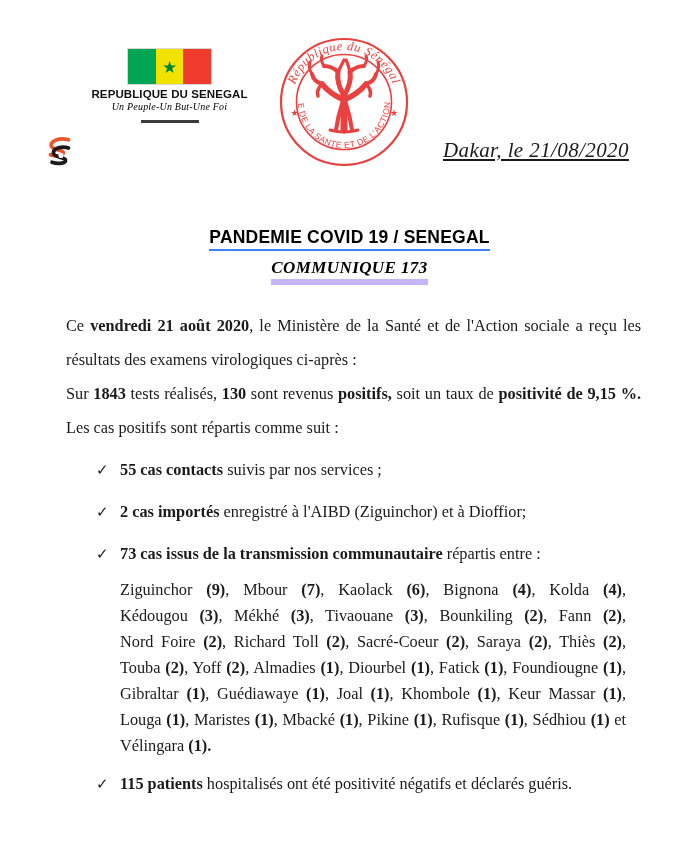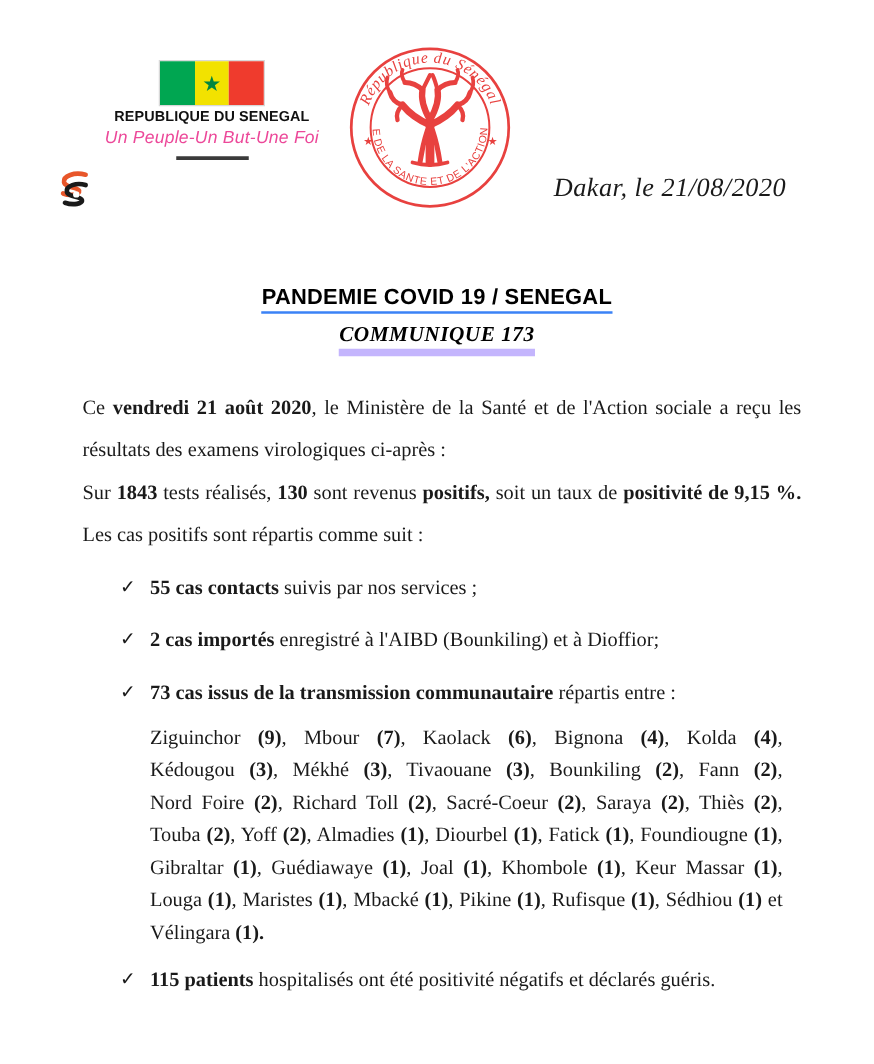--- a/index.html
+++ b/index.html
@@ -54,24 +54,24 @@
   .republic-name {
     margin-top: 3px;
     font-family: "Liberation Sans", sans-serif;
     font-weight: bold;
     font-size: 11.5px;
     letter-spacing: .1px;
     color: #111;
     white-space: nowrap;
   }
   .motto {
-    font-family: Liberation Sans, sans-serif;
+    font-family: Liberation Serif, serif;
     font-style: italic;
-    font-size: 14px;
-    color: #ec4899;
+    font-size: 10px;
+    color: #000000;
     margin-top: 1px;
     letter-spacing: .2px;
     white-space: nowrap;
   }
   .header-rule {
     width: 58px;
     height: 3px;
     background: #3a3a3a;
     margin: 8px auto 0 auto;
   }
@@ -121,20 +121,21 @@
   .date-line {
     position: absolute;
     left: 443px;
     top: 138px;
     font-family: "Liberation Serif", serif;
     font-style: italic;
     font-size: 21px;
     color: #1a1a1a;
     white-space: nowrap;
     letter-spacing: .4px;
+    text-decoration: underline;
   }
 
   
   .titles {
     margin-top: 22px;
     text-align: center;
   }
   .title-main {
     font-family: "Liberation Sans", sans-serif;
     font-weight: bold;
@@ -284,21 +285,21 @@
 
   <p class="para"><span>Sur </span><b>1843</b><span> tests réalisés, </span><b>130</b><span> sont revenus </span><b>positifs,</b><span> soit un taux de </span><b>positivité de 9,15 %.</b><span> Les cas positifs sont répartis comme suit :</span></p>
 
   <ul class="bullets">
     <li class="bullet">
       <span class="check">✓</span>
       <b>55 cas contacts</b><span> suivis par nos services ;</span>
     </li>
     <li class="bullet">
       <span class="check">✓</span>
-      <b>2 cas importés</b><span> enregistré à l'AIBD (Bounkiling) et à Dioffior;</span>
+      <b>2 cas importés</b><span> enregistré à l'AIBD (Ziguinchor) et à Dioffior;</span>
     </li>
     <li class="bullet">
       <span class="check">✓</span>
       <b>73 cas issus de la transmission communautaire</b><span> répartis entre :</span>
     </li>
   </ul>
 
   <p class="city-para" id="locality-list"><span class="nowrap"><span>Ziguinchor </span><b>(9)</b></span>, <span class="nowrap"><span>Mbour </span><b>(7)</b></span>, <span class="nowrap"><span>Kaolack </span><b>(6)</b></span>, <span class="nowrap"><span>Bignona </span><b>(4)</b></span>, <span class="nowrap"><span>Kolda </span><b>(4)</b></span>, <span class="nowrap"><span>Kédougou </span><b>(3)</b></span>, <span class="nowrap"><span>Mékhé </span><b>(3)</b></span>, <span class="nowrap"><span>Tivaouane </span><b>(3)</b></span>, <span class="nowrap"><span>Bounkiling </span><b>(2)</b></span>, <span class="nowrap"><span>Fann </span><b>(2)</b></span>, <span class="nowrap"><span>Nord Foire </span><b>(2)</b></span>, <span class="nowrap"><span>Richard Toll </span><b>(2)</b></span>, <span class="nowrap"><span>Sacré-Coeur </span><b>(2)</b></span>, <span class="nowrap"><span>Saraya </span><b>(2)</b></span>, <span class="nowrap"><span>Thiès </span><b>(2)</b></span>, <span class="nowrap"><span>Touba </span><b>(2)</b></span>, <span class="nowrap"><span>Yoff </span><b>(2)</b></span>, <span class="nowrap"><span>Almadies </span><b>(1)</b></span>, <span class="nowrap"><span>Diourbel </span><b>(1)</b></span>, <span class="nowrap"><span>Fatick </span><b>(1)</b></span>, <span class="nowrap"><span>Foundiougne </span><b>(1)</b></span>, <span class="nowrap"><span>Gibraltar </span><b>(1)</b></span>, <span class="nowrap"><span>Guédiawaye </span><b>(1)</b></span>, <span class="nowrap"><span>Joal </span><b>(1)</b></span>, <span class="nowrap"><span>Khombole </span><b>(1)</b></span>, <span class="nowrap"><span>Keur Massar </span><b>(1)</b></span>, <span class="nowrap"><span>Louga </span><b>(1)</b></span>, <span class="nowrap"><span>Maristes </span><b>(1)</b></span>, <span class="nowrap"><span>Mbacké </span><b>(1)</b></span>, <span class="nowrap"><span>Pikine </span><b>(1)</b></span>, <span class="nowrap"><span>Rufisque </span><b>(1)</b></span>, <span class="nowrap"><span>Sédhiou </span><b>(1)</b></span> et <span class="nowrap"><span>Vélingara </span><b>(1)</b></span><b>.</b></p>
 
   <ul class="bullets">

